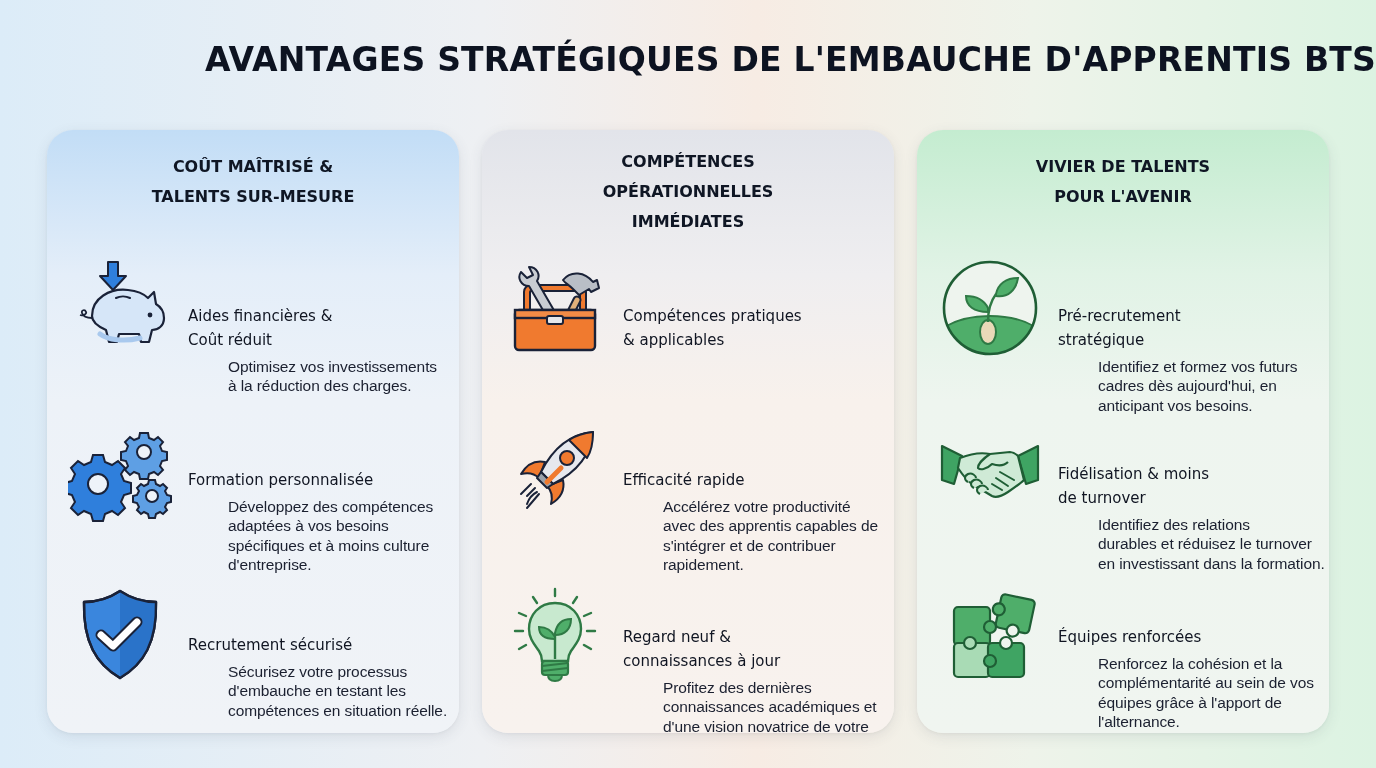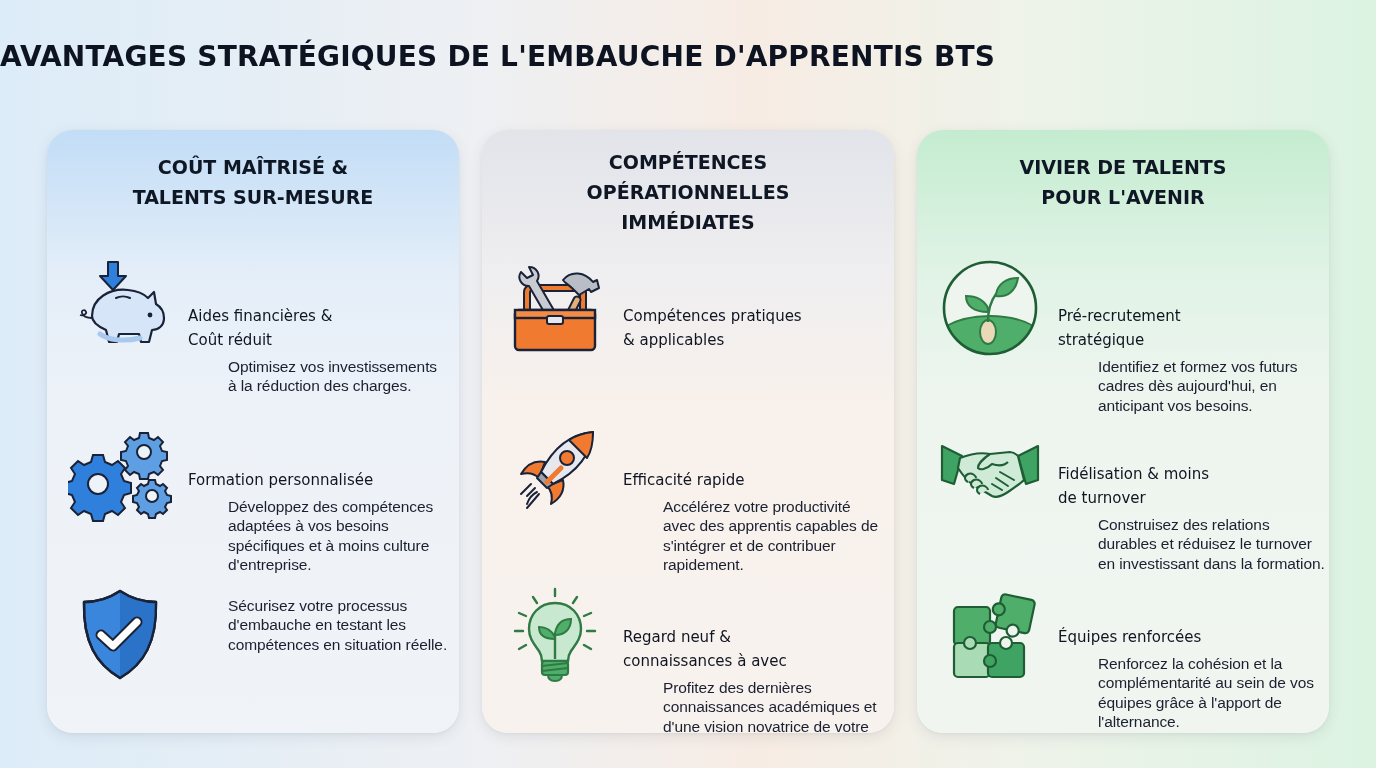--- a/index.html
+++ b/index.html
@@ -5,39 +5,39 @@
   * { box-sizing: border-box; margin: 0; padding: 0; }
   html, body { width: 1376px; height: 768px; overflow: hidden; }
   body {
     font-family: "Liberation Sans", "DejaVu Sans", sans-serif;
     color: #111827;
     background: linear-gradient(90deg, #dcecf8 0%, #eef0f3 35%, #f7ece4 55%, #eef3ea 75%, #dcf3e2 100%);
     position: relative;
   }
   .page-title {
     position: absolute; left: 0; top: 40px; width: 1376px;
-    text-align: left;
+    text-align: right;
     font-family: "DejaVu Sans", sans-serif;
-    font-weight: bold; font-size: 28px; letter-spacing: 0.2px;
+    font-weight: bold; font-size: 33px; letter-spacing: 0.2px;
     color: #0d1321;
   }
   .card {
     position: absolute; top: 130px; width: 412px; height: 603px;
     border-radius: 26px;
     box-shadow: 0 4px 14px rgba(60,70,90,0.10), 0 1px 3px rgba(60,70,90,0.06);
     overflow: hidden;
   }
   .card.c1 { left: 47px;  background: linear-gradient(180deg, #c2ddf6 0%, #e4eef9 24%, #edf2f8 45%, #f0f3f7 100%); }
   .card.c2 { left: 482px; background: linear-gradient(180deg, #e2e4ea 0%, #efeef0 24%, #f8f1ec 45%, #f8f2ee 100%); }
   .card.c3 { left: 917px; background: linear-gradient(180deg, #c4ecd0 0%, #e1f3e6 24%, #eef5ef 45%, #f0f5f0 100%); }
   .card-title {
     position: absolute; left: 0; width: 100%;
     text-align: center;
     font-family: "DejaVu Sans", sans-serif;
-    font-weight: bold; font-size: 19px; line-height: 30px;
+    font-weight: bold; font-size: 16px; line-height: 30px;
     color: #0f1624;
   }
   .c1 .card-title, .c3 .card-title { top: 22px; }
   .c2 .card-title { top: 17px; line-height: 30px; }
   .card-title span { display: block; }
   .item { position: absolute; left: 0; width: 100%; }
   .item .icon {
     position: absolute; left: 18px; width: 110px; height: 100px;
     display: flex; align-items: center; justify-content: center;
   }
@@ -123,20 +123,23 @@
     <div class="icon" style="top:0;">
       <svg width="90" height="100" viewBox="0 0 90 100">
         <path d="M45 6 c12 8 24 11 36 11 c1 40 -12 62 -36 76 c-24 -14 -37 -36 -36 -76 c12 0 24 -3 36 -11z" fill="#3a86dd" stroke="#1a2238" stroke-width="2.4" stroke-linejoin="round"></path>
         <path d="M45 6 c12 8 24 11 36 11 c1 40 -12 62 -36 76z" fill="#2a73c9"></path>
         <path d="M45 6 c12 8 24 11 36 11 c1 40 -12 62 -36 76 c-24 -14 -37 -36 -36 -76 c12 0 24 -3 36 -11z" fill="none" stroke="#1a2238" stroke-width="2.4" stroke-linejoin="round"></path>
         <path d="M26 50 l12 11 l24 -24" fill="none" stroke="#1a2238" stroke-width="11" stroke-linecap="round" stroke-linejoin="round"></path>
         <path d="M26 50 l12 11 l24 -24" fill="none" stroke="#ffffff" stroke-width="7" stroke-linecap="round" stroke-linejoin="round"></path>
       </svg>
     </div>
     <div class="text" style="top:6px;">
+      <div class="item-title">
+        <span>Recrutement sécurisé</span>
+      </div>
       <div class="item-desc">
         <span>Sécurisez votre processus</span>
         <span>d'embauche en testant les</span>
         <span>compétences en situation réelle.</span>
       </div>
     </div>
   </div>
 </div>
 
 <div class="card c2">
@@ -213,21 +216,21 @@
         <path d="M50 52 c-4 -8 -10 -10 -16 -10 c0 8 6 12 16 12z" fill="#4fae6a" stroke="#2f7a45" stroke-width="2"></path>
         <path d="M50 48 c2 -10 8 -14 16 -14 c0 10 -6 16 -16 16z" fill="#4fae6a" stroke="#2f7a45" stroke-width="2"></path>
         <rect x="37" y="76" width="26" height="14" rx="3" fill="#4fae6a" stroke="#2f7a45" stroke-width="2.2"></rect>
         <path d="M37 81 l26 -3 M37 86 l26 -3" stroke="#2f7a45" stroke-width="2"></path>
         <path d="M43 90 h14 c0 4 -3 6 -7 6 c-4 0 -7 -2 -7 -6z" fill="#4fae6a" stroke="#2f7a45" stroke-width="2"></path>
       </svg>
     </div>
     <div class="text" style="top:-2px;">
       <div class="item-title">
         <span>Regard neuf &amp;</span>
-        <span>connaissances à avec</span>
+        <span>connaissances à jour</span>
       </div>
       <div class="item-desc">
         <span>Profitez des dernières</span>
         <span>connaissances académiques et</span>
         <span>d'une vision novatrice de votre</span>
         <span>secteur.</span>
       </div>
     </div>
   </div>
 </div>
@@ -280,21 +283,21 @@
         <path d="M30 66 c-4 -2 -4 -6 0 -8 c4 -2 8 2 8 4 M36 72 c-4 -2 -4 -6 0 -8 c4 -2 8 2 8 4 M42 78 c-4 -2 -4 -6 0 -8 c4 -2 8 2 8 4" fill="#cfead6" stroke="#1f5e35" stroke-width="2"></path>
         <path d="M58 62 l12 8 M62 56 l14 8 M54 68 l10 6" stroke="#1f5e35" stroke-width="2" stroke-linecap="round"></path>
       </svg>
     </div>
     <div class="text" style="top:-2px;">
       <div class="item-title">
         <span>Fidélisation &amp; moins</span>
         <span>de turnover</span>
       </div>
       <div class="item-desc">
-        <span>Construisez des relations</span>
+        <span>Identifiez des relations</span>
         <span>durables et réduisez le turnover</span>
         <span>en investissant dans la formation.</span>
       </div>
     </div>
   </div>
 
   <div class="item" style="top:455px;">
     <div class="icon" style="top:0;">
       <svg width="100" height="100" viewBox="0 0 100 100">
         <rect x="14" y="22" width="36" height="38" rx="4" fill="#4fae6a" stroke="#1f5e35" stroke-width="2.2"></rect>

